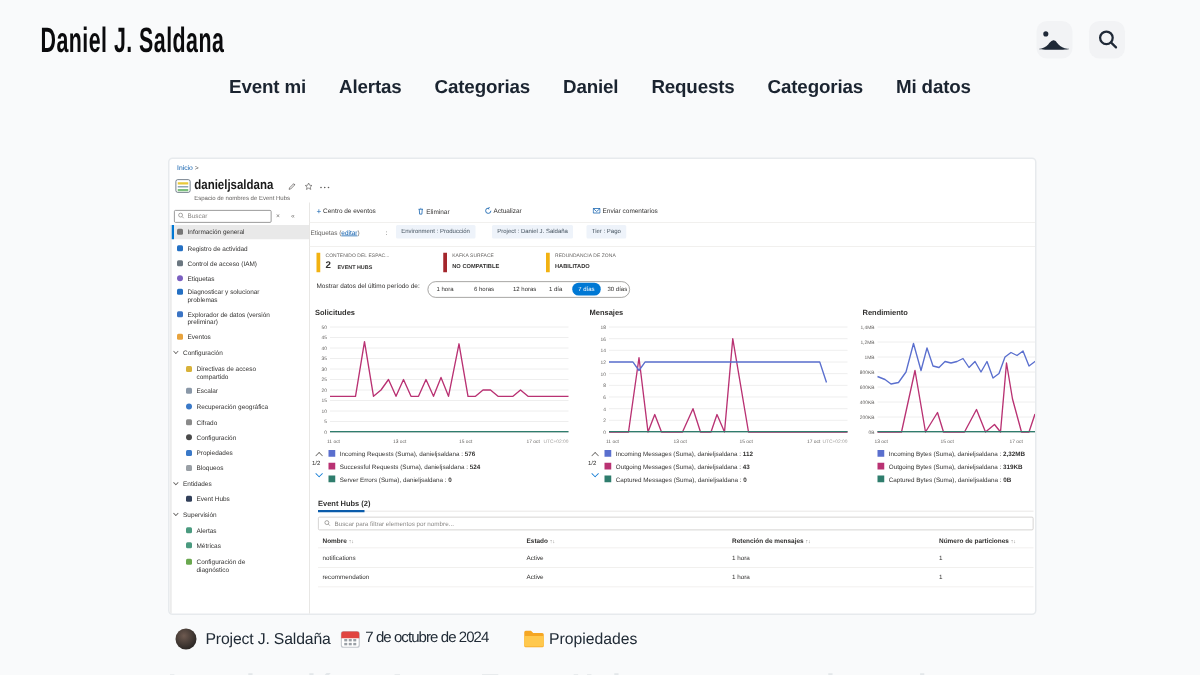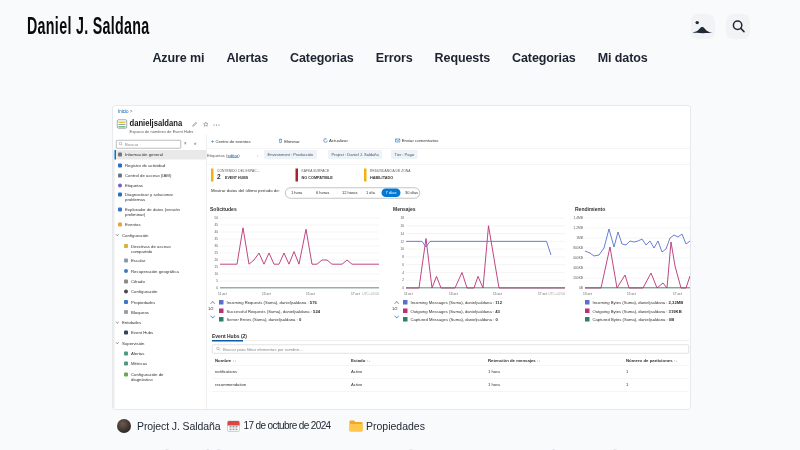--- a/index.html
+++ b/index.html
@@ -27,24 +27,24 @@
 .card-lbl{font-size:6.6px;color:#605e5c;letter-spacing:.1px}
 .pill-t{font-size:8px;color:#323130;top:169px}
 .leg{font-size:8.4px;color:#323130}
 .leg i{display:inline-block;position:static;width:9px;height:9px;margin-right:6px;vertical-align:-1px}
 .hdr{font-size:8.6px;color:#323130;font-weight:700}
 .cell{font-size:8.4px;color:#323130}
 </style></head>
 <body>
 <div class="a" id="logo">Daniel J. Saldana</div>
 <div class="a" id="nav">
-    <span>Azure mi</span>
+    <span>Event mi</span>
     <span>Alertas</span>
     <span>Categorias</span>
-    <span>Errors</span>
+    <span>Daniel</span>
     <span>Requests</span>
     <span>Categorias</span>
     <span>Mi datos</span>
   </div>
 <div class="a btn" style="left:691px;top:14px">
 <svg width="22" height="20" viewBox="0 0 22 20">
       <circle cx="5.2" cy="5.6" r="1.7" fill="#1f2937"></circle>
       <path d="M0.4,15.6 C3.2,15.2 5.2,14.4 6.8,12.6 C7.8,11.4 8.7,10.3 9.8,10.0 C10.8,9.7 11.6,10.2 12.4,11.2 C13.8,13.0 15.6,14.6 17.8,15.2 C19.0,15.5 20.2,15.6 21.0,15.6 C17,16.4 4.4,16.4 0.4,15.6 Z" fill="#1f2937"></path>
     </svg>
 </div>
@@ -312,19 +312,19 @@
 <svg class="a" style="left:227px;top:420px" width="13" height="12" viewBox="0 0 13 12">
     <rect x="0.5" y="1" width="12" height="10.5" rx="1.5" fill="#fff" stroke="#c2c6cc" stroke-width="0.8"></rect>
     <path d="M0.5,2.5 a1.5,1.5 0 0 1 1.5,-1.5 h9 a1.5,1.5 0 0 1 1.5,1.5 v3 h-12 z" fill="#e04440"></path>
     <rect x="2.5" y="6" width="2" height="1.6" fill="#9aa0a6"></rect>
     <rect x="5.5" y="6" width="2" height="1.6" fill="#9aa0a6"></rect>
     <rect x="8.5" y="6" width="2" height="1.6" fill="#9aa0a6"></rect>
     <rect x="2.5" y="8.6" width="2" height="1.6" fill="#9aa0a6"></rect>
     <rect x="5.5" y="8.6" width="2" height="1.6" fill="#9aa0a6"></rect>
     <rect x="8.5" y="8.6" width="2" height="1.6" fill="#9aa0a6"></rect>
   </svg>
-<div class="a" style="left:243.5px;top:419.5px;font-size:10px;color:#212b36;letter-spacing:-.62px">17 de octubre de 2024</div>
+<div class="a" style="left:243.5px;top:419.5px;font-size:10px;color:#212b36;letter-spacing:-.62px">7 de octubre de 2024</div>
 <svg class="a" style="left:349px;top:420px" width="14" height="12" viewBox="0 0 14 12">
     <path d="M0.5,1.5 a1,1 0 0 1 1,-1 h3.5 l1.5,1.5 h6 a1,1 0 0 1 1,1 v7.5 a1,1 0 0 1 -1,1 h-11 a1,1 0 0 1 -1,-1 z" fill="#f5a623"></path>
     <path d="M0.5,4 h13 v6 a1,1 0 0 1 -1,1 h-11 a1,1 0 0 1 -1,-1 z" fill="#ffc84d"></path>
   </svg>
 <div class="a" style="left:366px;top:420px;font-size:10.5px;color:#212b36">Propiedades</div>
 <div class="a" style="left:112px;top:446px;font-size:20px;font-weight:700;color:#e3e7ea;letter-spacing:.2px">Introducción a Azure Event Hubs y procesamiento de eventos</div>
 
 </body></html>

